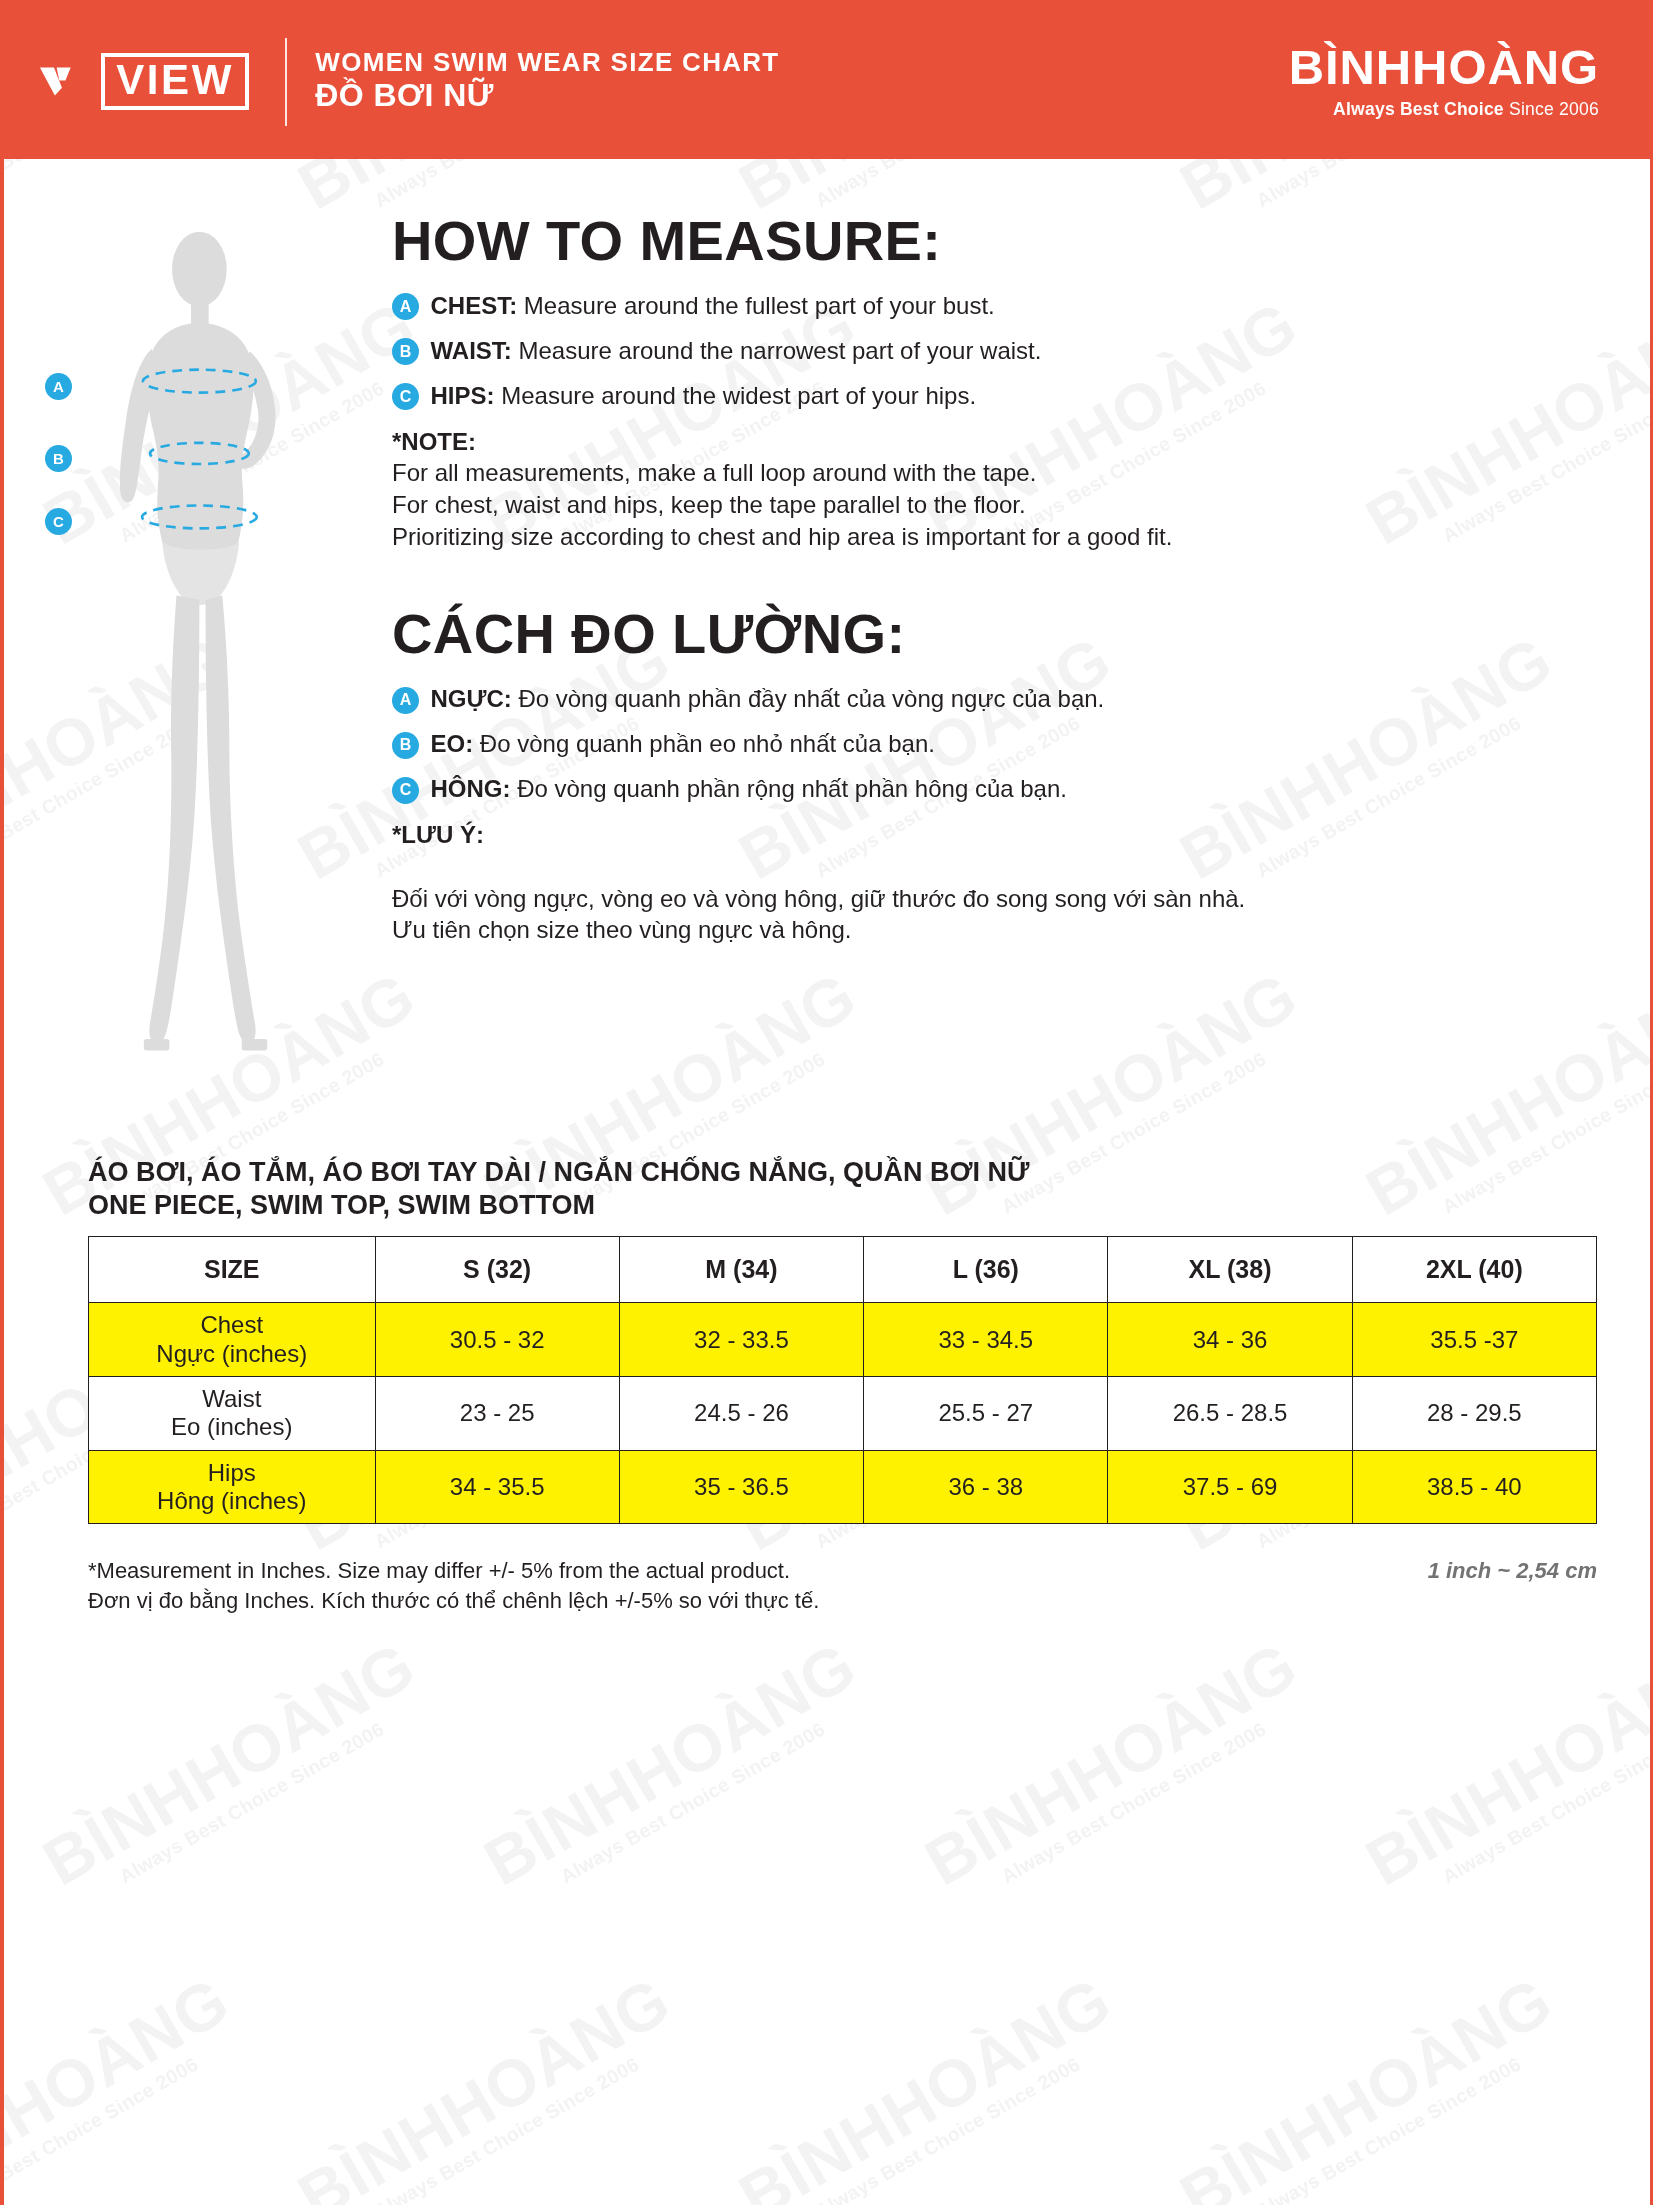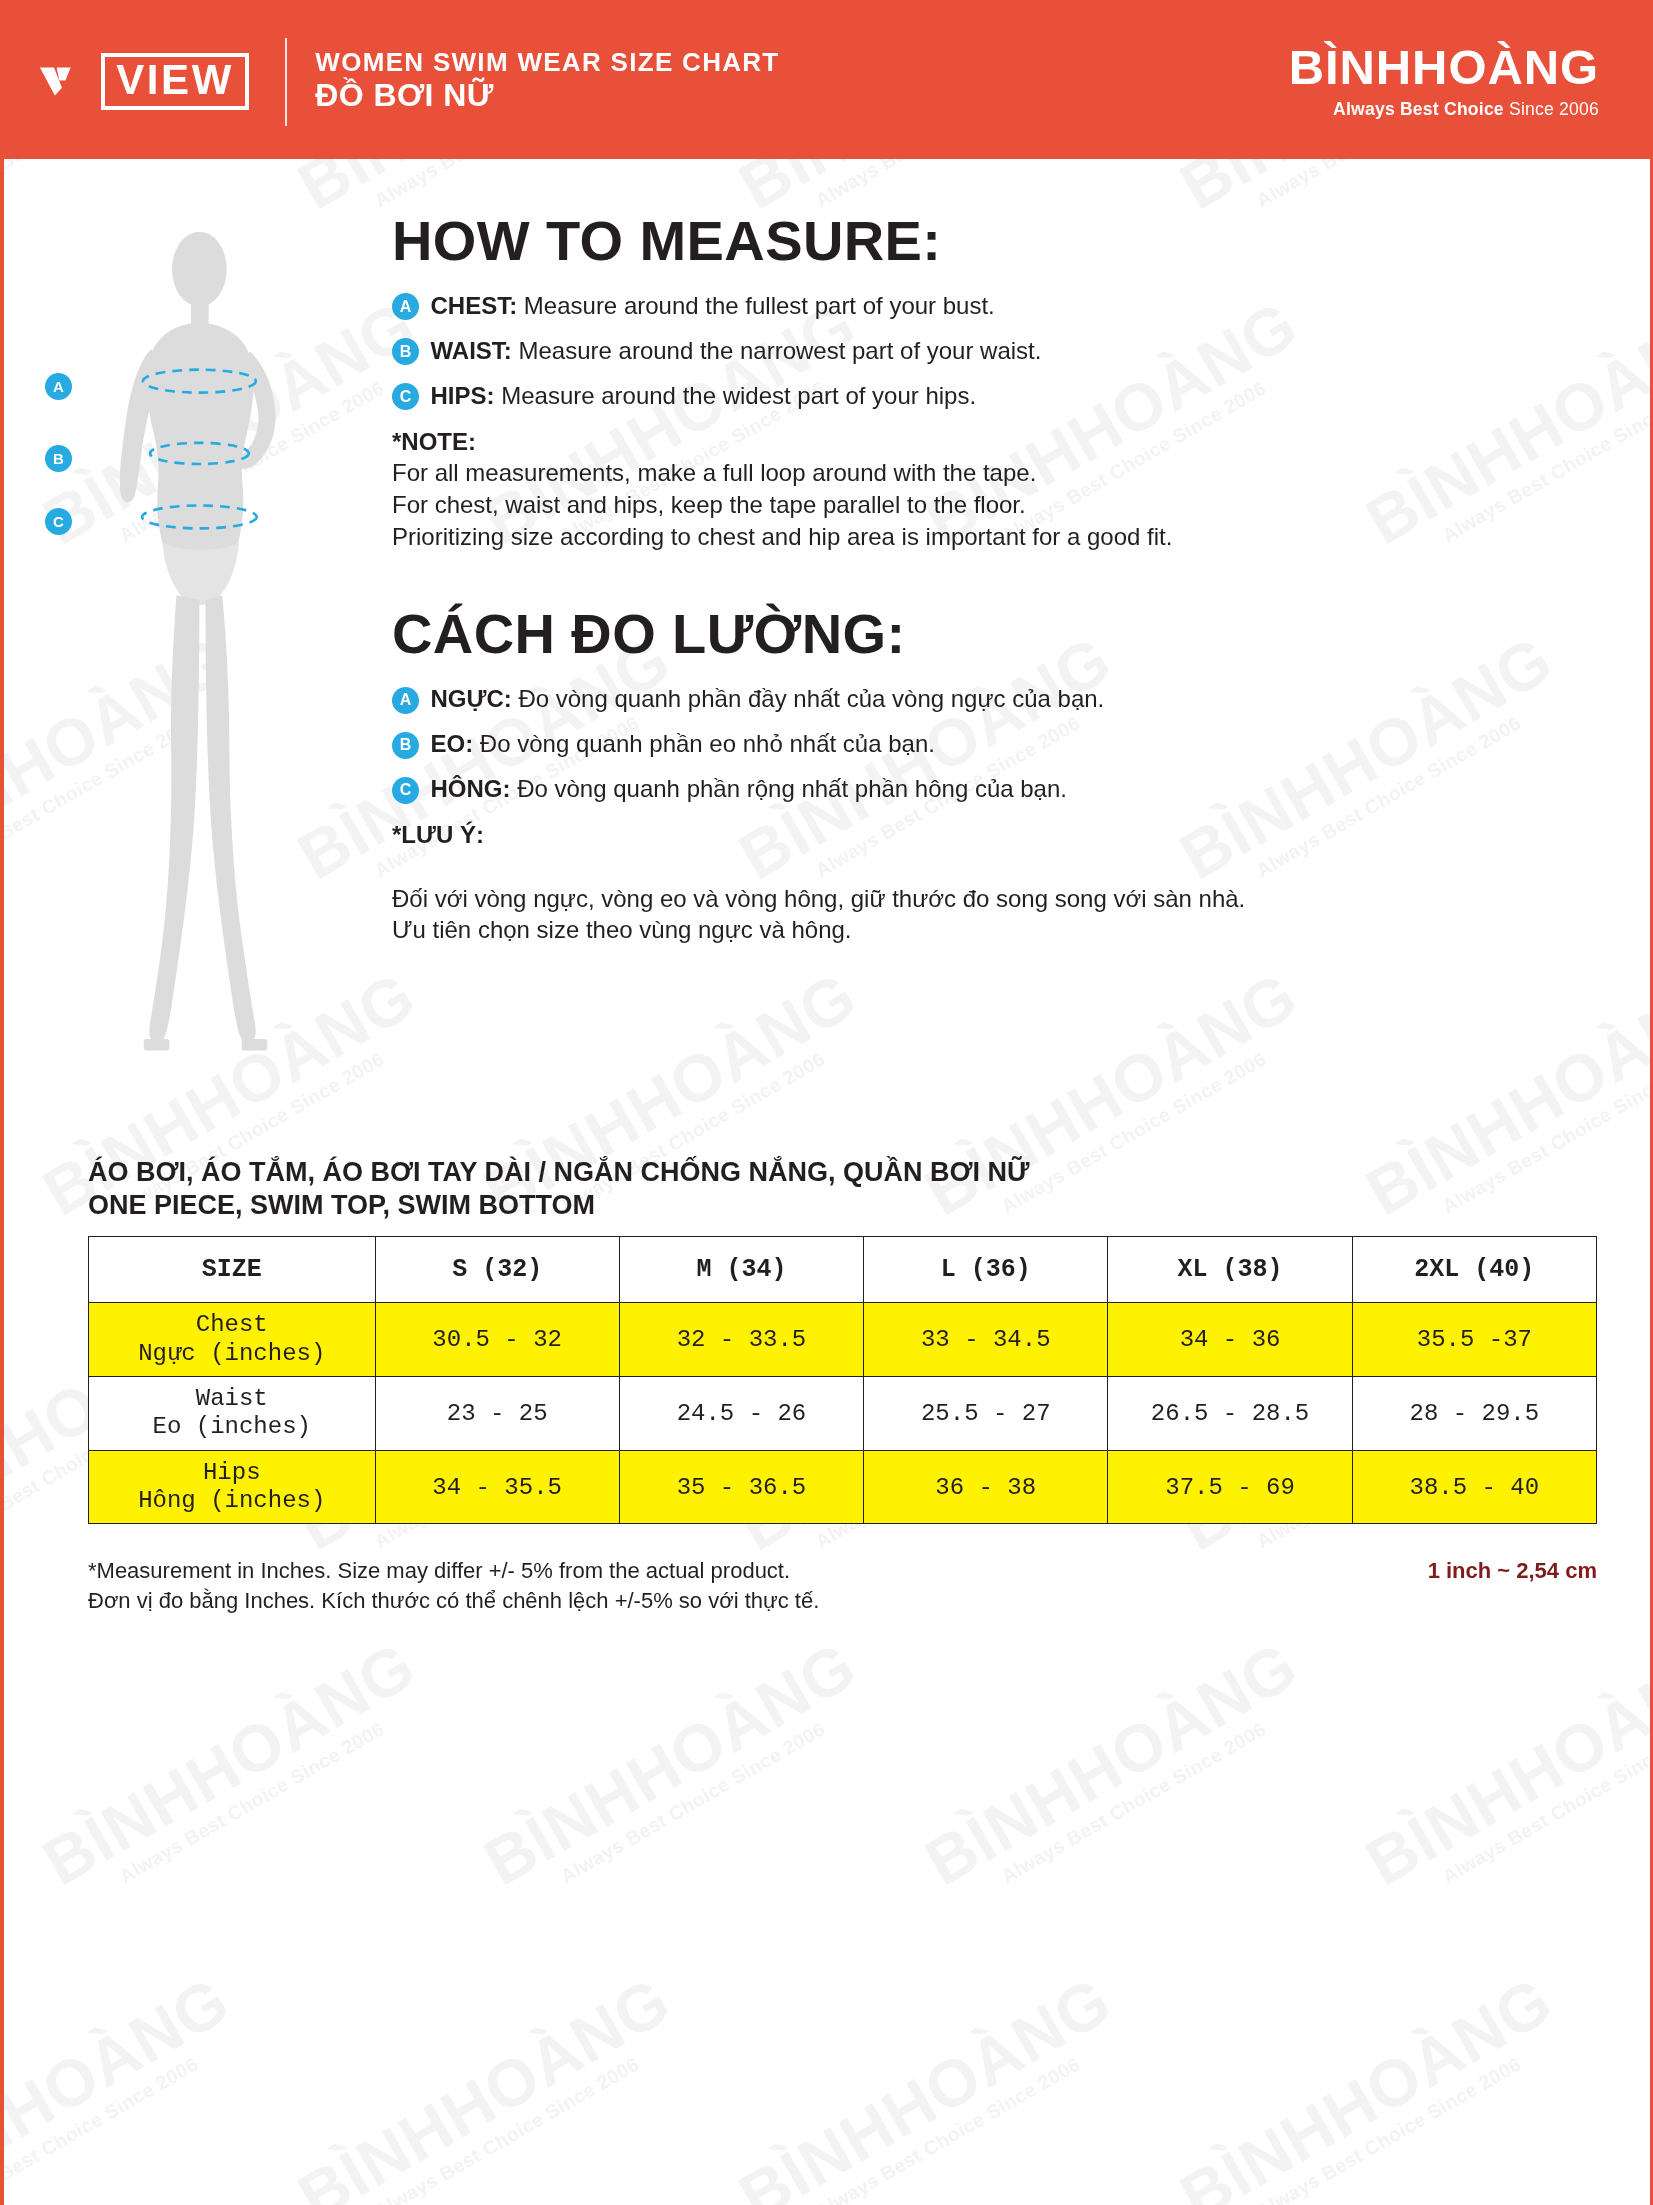--- a/index.html
+++ b/index.html
@@ -181,21 +181,20 @@
     width: 100%;
     border-collapse: collapse;
     table-layout: fixed;
   }
   table.size td, table.size th {
     border: 1.3px solid #231f20;
     text-align: center;
     font-size: 24px;
     padding: 11.5px 3.5px;
     font-weight: 400;
-    font-family: Liberation Mono, monospace;
   }
   table.size thead th {
     font-weight: 800;
     height: 66px;
     font-size: 25px;
   }
   table.size tbody td.label {
     line-height: 1.18;
     padding: 8px 13px;
     margin-top: 36px;
@@ -205,21 +204,22 @@
 
   .footnotes {
     display: flex;
     justify-content: space-between;
     align-items: flex-start;
     margin-top: 32px;
   }
   .fn-left { font-size: 22px; line-height: 1.35; }
   .fn-right {
     font-size: 22px;
-    color: #7f1d1d;
+    color: #737373;
+    font-style: italic;
     font-weight: 700;
     white-space: nowrap;
     padding-top: 1.8px;
   }
 
   
   .fig-svg { display: block; margin: 0 auto; }
   .meas-badge {
     position: absolute;
     width: 27px; height: 27px;

